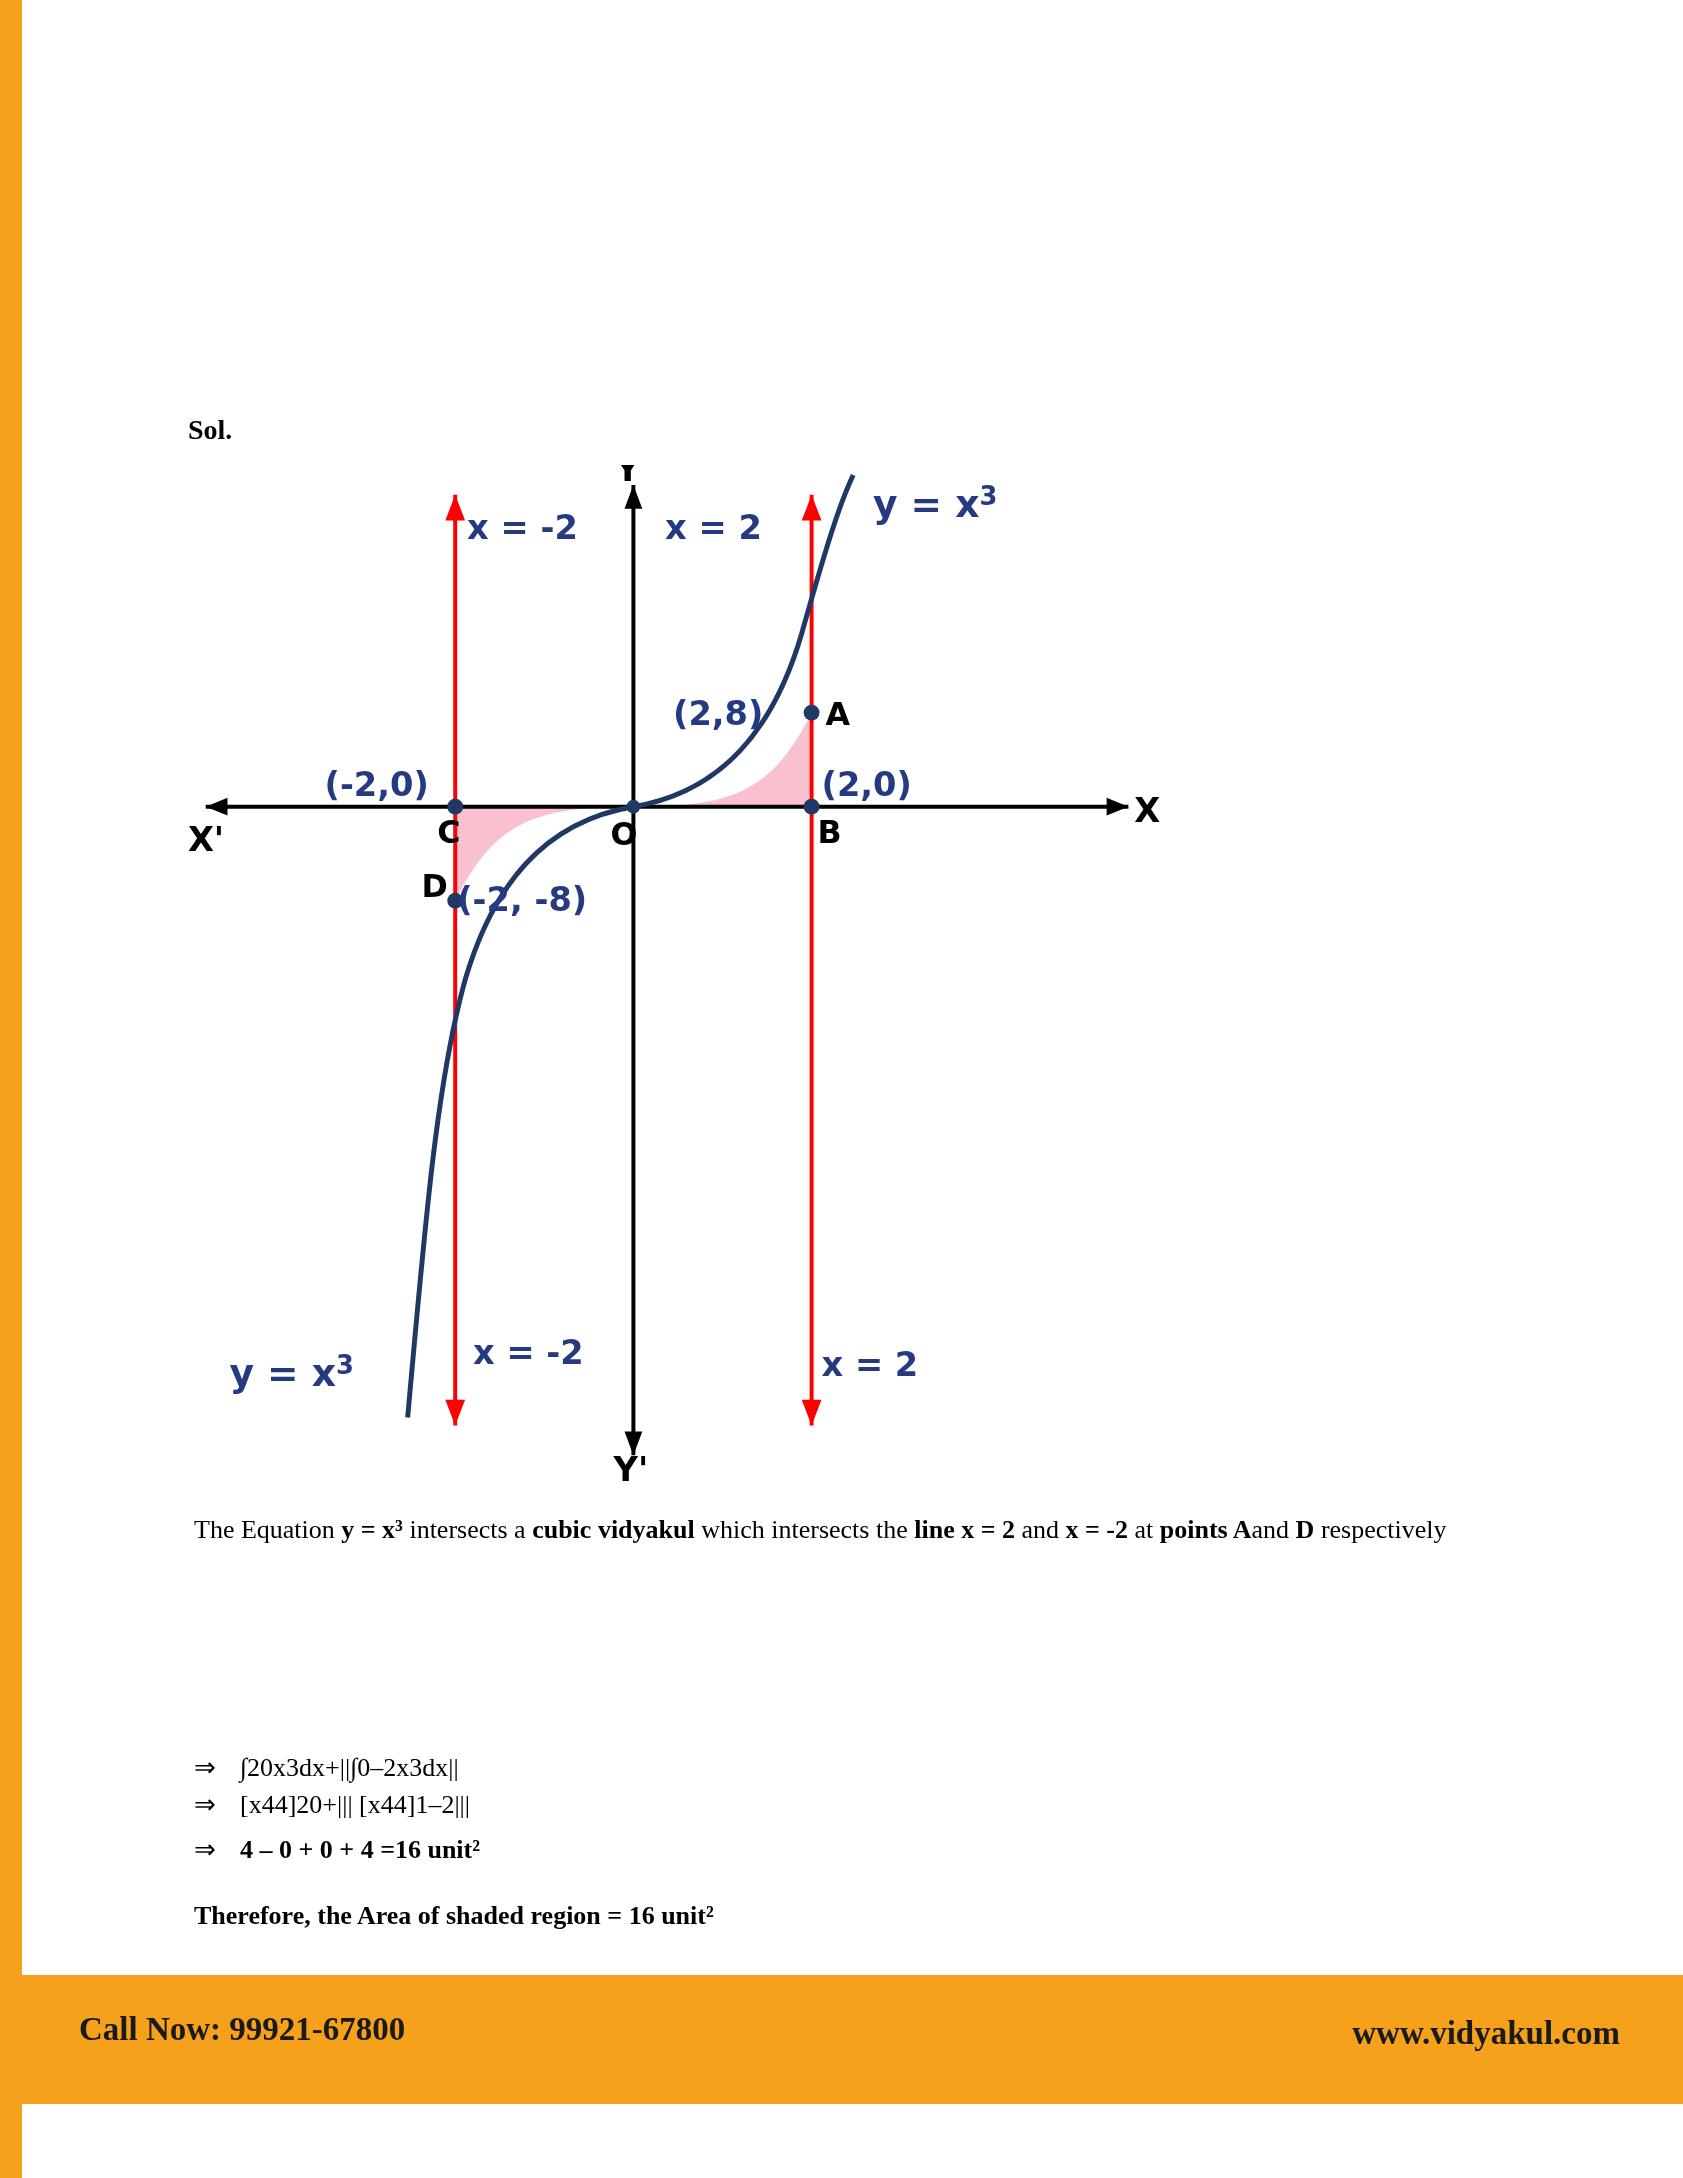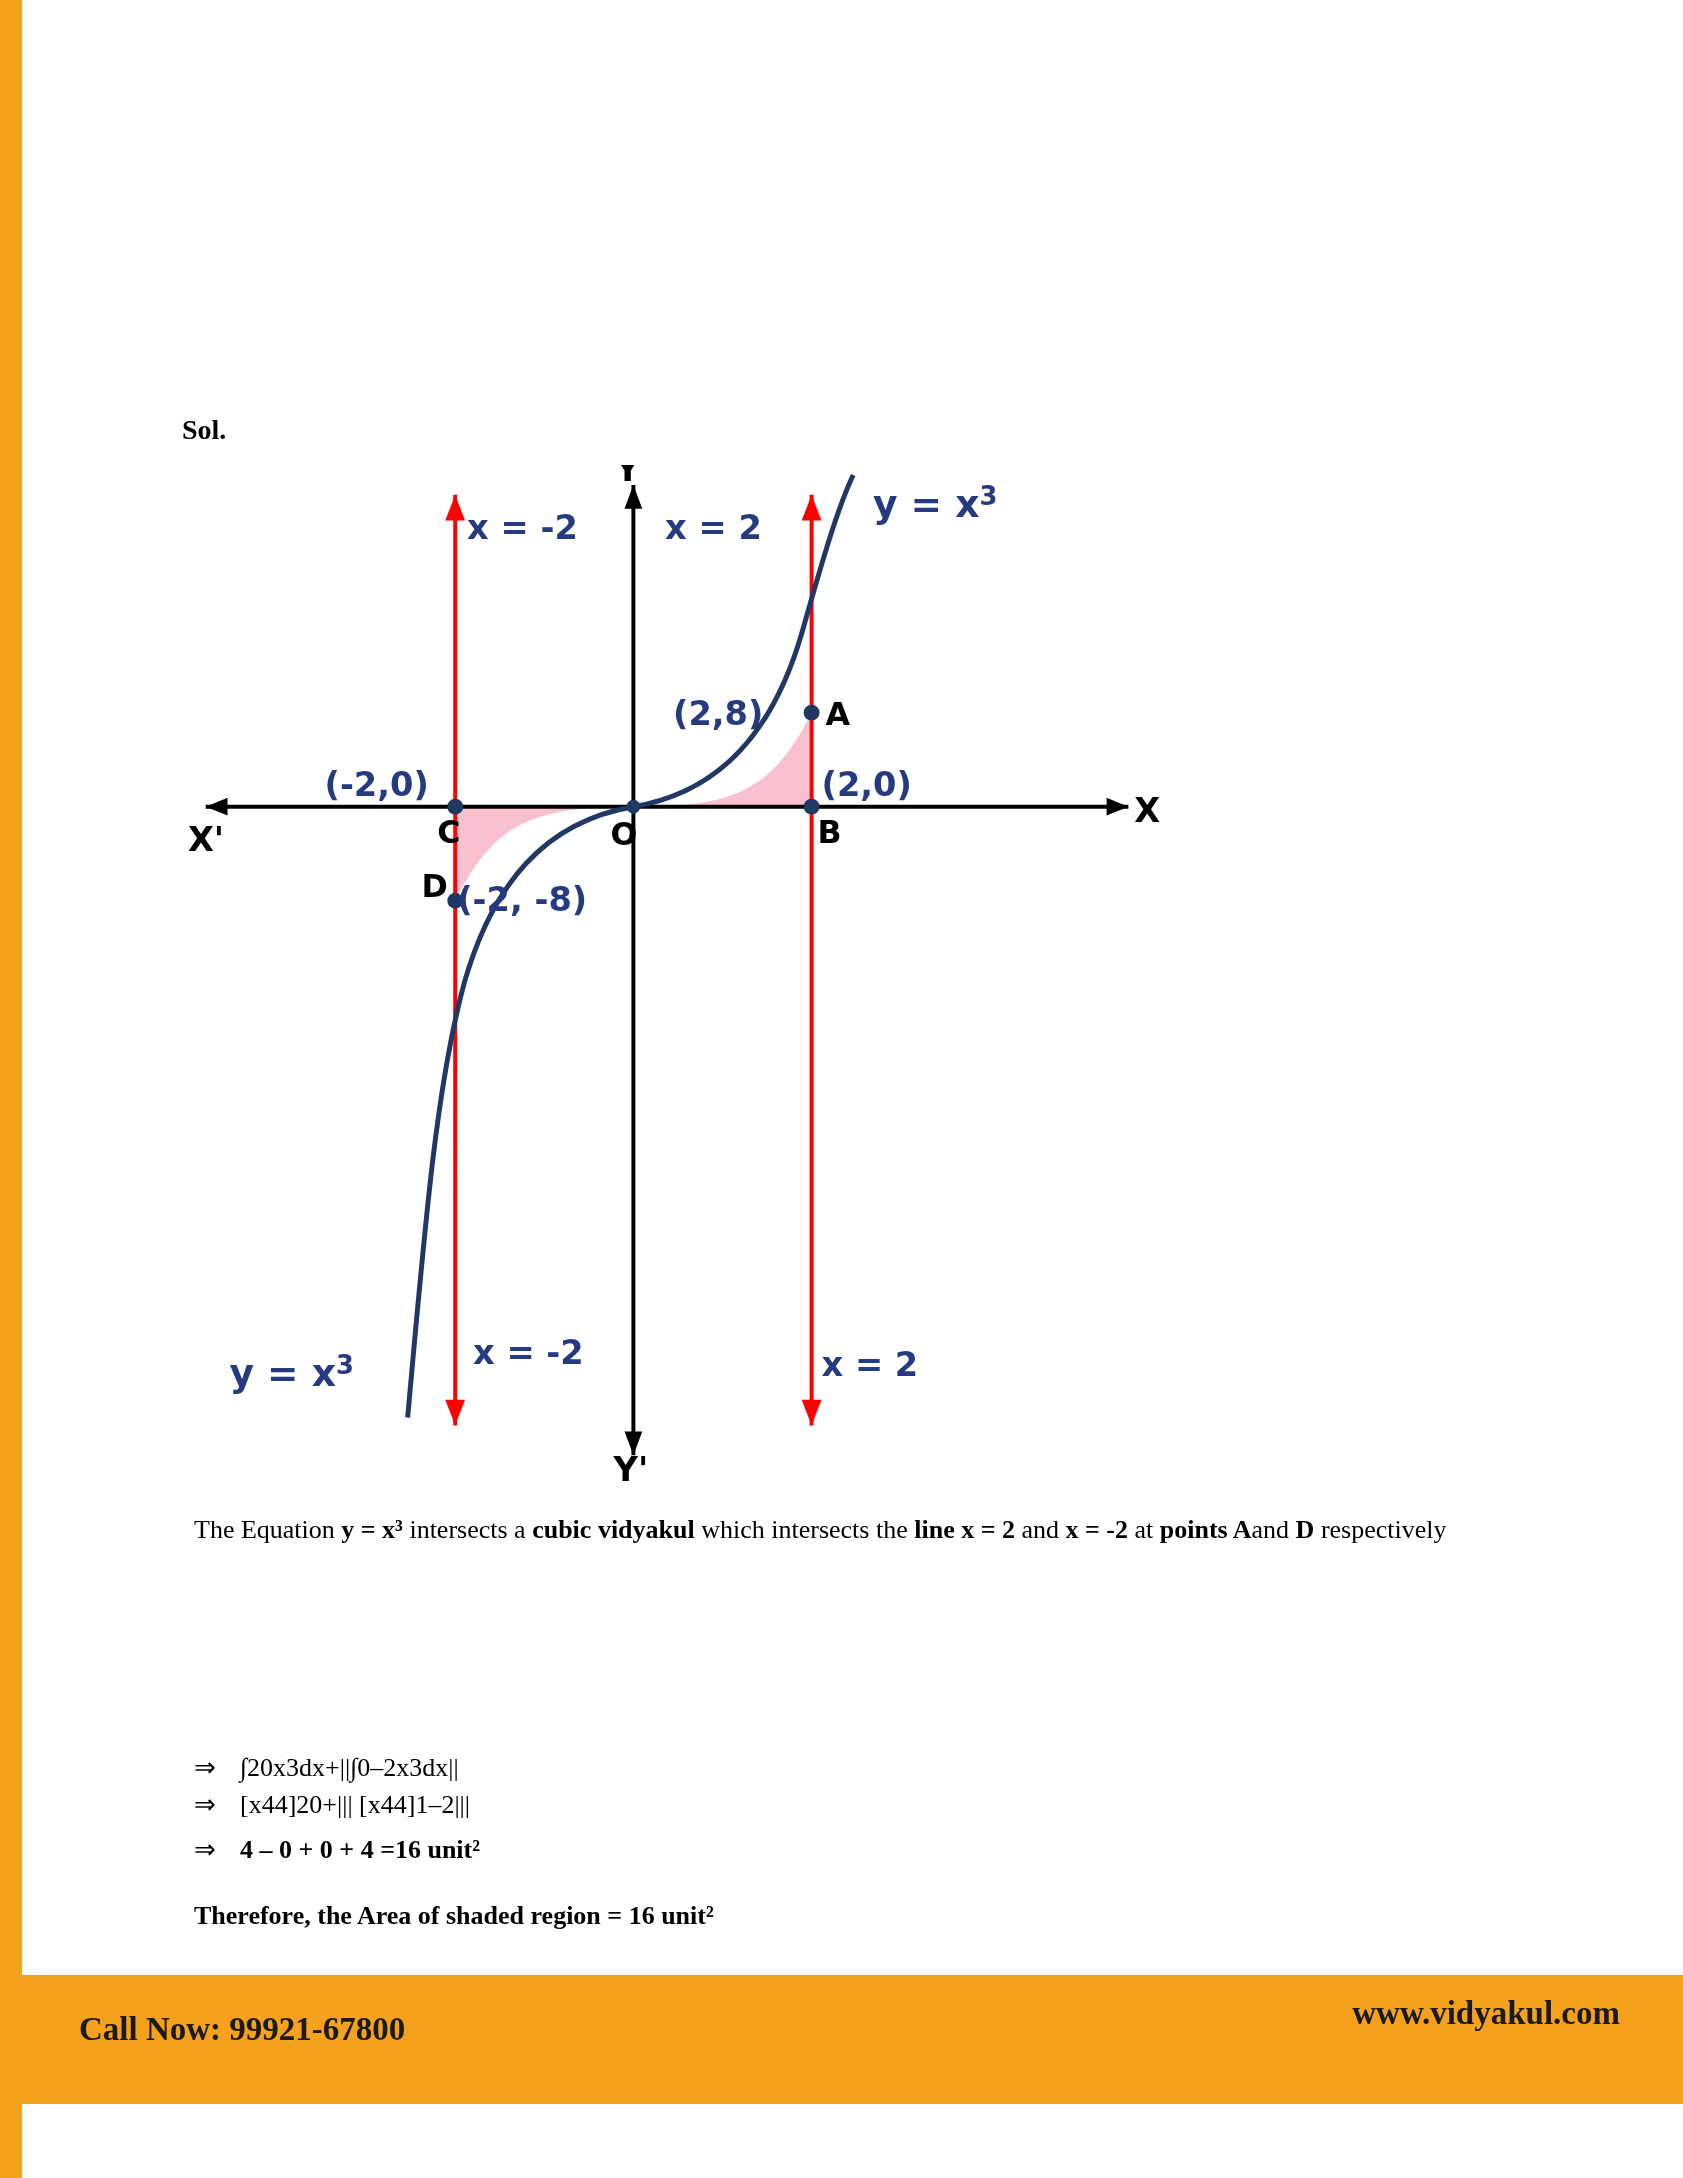--- a/index.html
+++ b/index.html
@@ -34,21 +34,21 @@
     left: 194px;
     top: 269px;
     width: 1327px;
     font-size: 28px;
     font-weight: bold;
     color: #000000;
     letter-spacing: 0.2px;
   }
   .sol-label {
     position: absolute;
-    left: 182px;
+    left: 188px;
     top: 414px;
     font-size: 28px;
     font-weight: bold;
     color: #000000;
   }
   .figure {
     position: absolute;
     left: 178px;
     top: 465px;
     width: 990px;
@@ -128,21 +128,21 @@
     left: 79px;
     top: 36px;
     font-size: 33px;
     font-weight: bold;
     color: #1a1a1a;
     font-family: "Liberation Serif", serif;
   }
   .footer-site {
     position: absolute;
     right: 79px;
-    top: 20px;
+    top: 40px;
     font-size: 33px;
     font-weight: bold;
     color: #1a1a1a;
     font-family: "Liberation Serif", serif;
   }
   .graph-label {
     font-family: "DejaVu Sans", sans-serif;
     font-weight: bold;
     fill: #253a80;
   }

